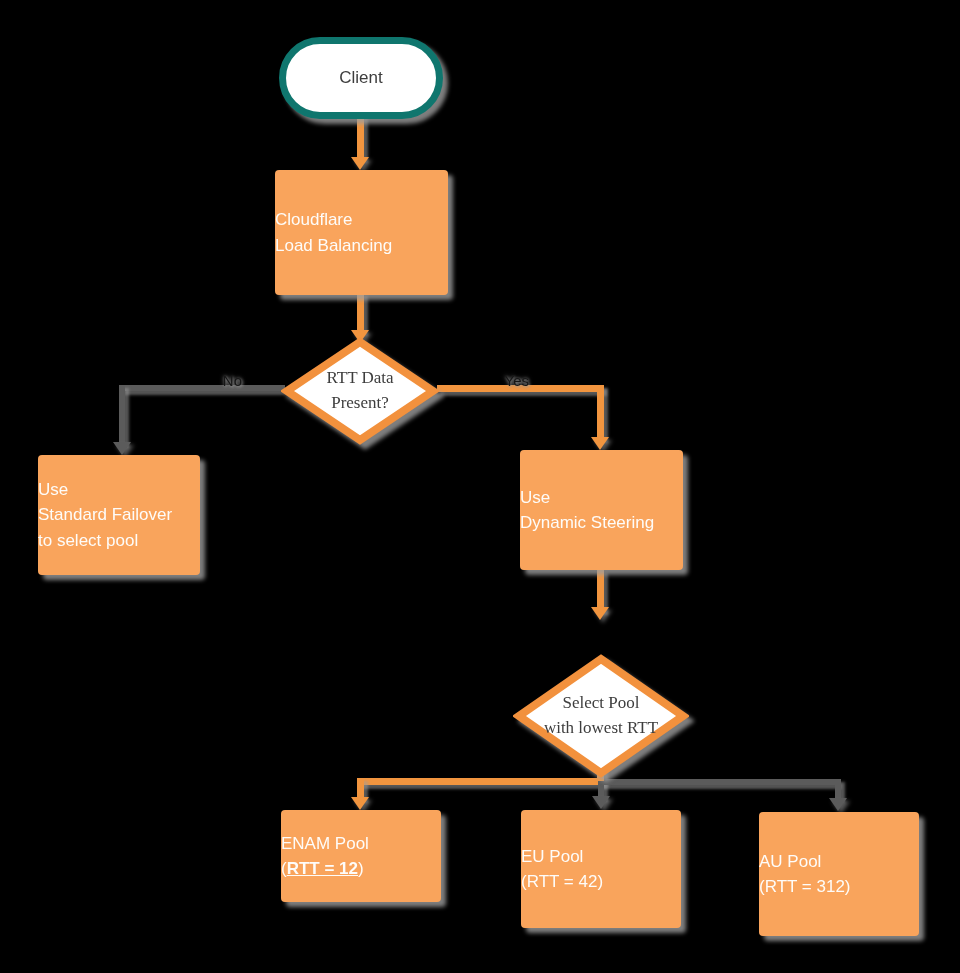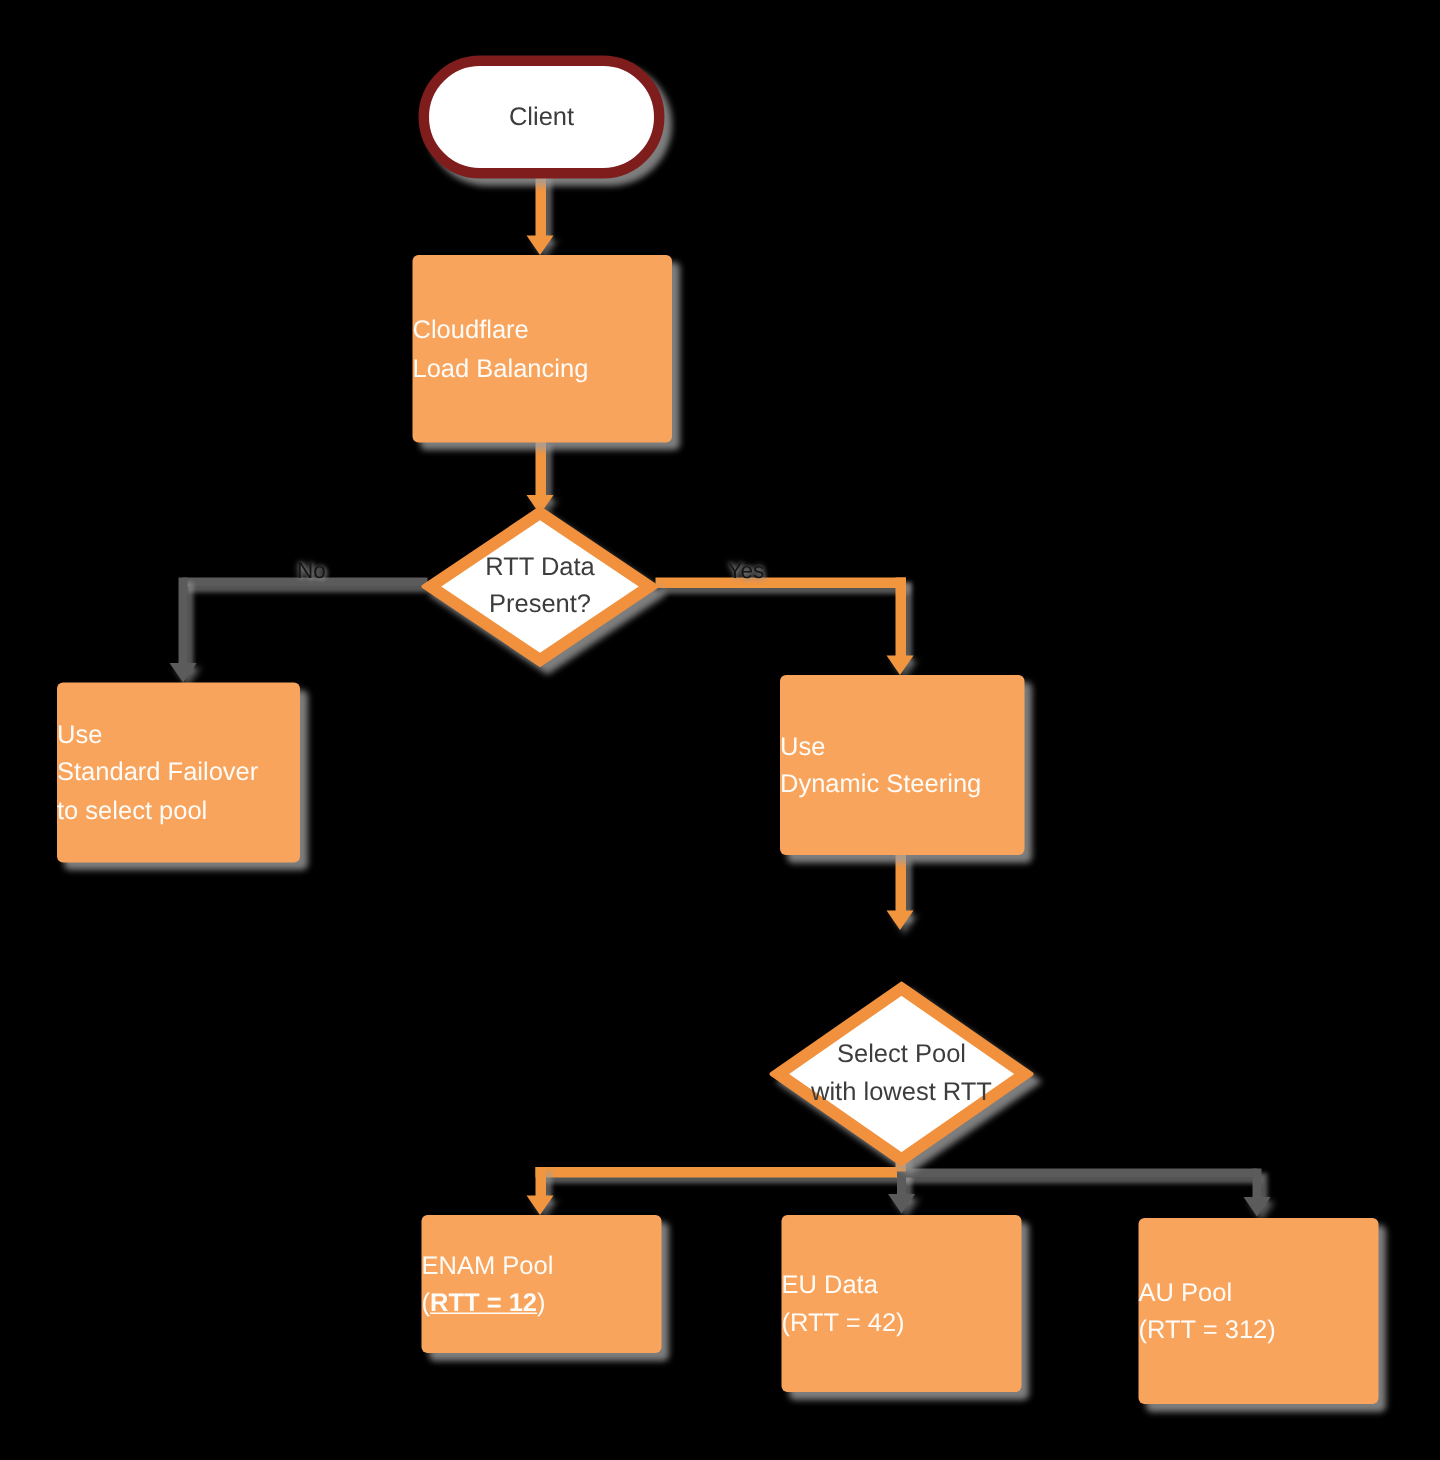--- a/index.html
+++ b/index.html
@@ -22,37 +22,37 @@
     align-items: flex-start; justify-content: center;
     text-align: center;
     font-size: 17px; line-height: 1.5;
   }
   .box b { font-weight: 700; text-decoration: underline; }
 
   
   .stadium {
     position: absolute;
     background: #FFFFFF;
-    border: 7px solid #7f1d1d;
+    border: 7px solid #0f766e;
     border-radius: 46px;
     box-shadow: 5px 5px 4px rgba(158,158,158,0.8);
     display: flex; align-items: center; justify-content: center;
     color: #3D3D3D; font-size: 17px;
     box-sizing: border-box;
   }
 
   
   .diamond-wrap { position: absolute; }
   .diamond-wrap svg { filter: drop-shadow(5px 5px 2px rgba(158,158,158,0.8)); display:block; }
   .diamond-label {
     position: absolute; inset: 0;
     display: flex; flex-direction: column;
     align-items: center; justify-content: center;
     color: #3D3D3D;
-    font-size: 17px; line-height: 1.45;
+    font-size: 17px; line-height: 1.45; font-family: Liberation Serif, serif;
   }
 
   
   .hline, .vline { position: absolute; }
   .hline.orange, .vline.orange { background: #F2953F; }
   .hline.gray,   .vline.gray   { background: #5B5B5B; }
   .hline { box-shadow: 3px 4px 3px rgba(158,158,158,0.55); }
   .vline { box-shadow: 4px 3px 3px rgba(158,158,158,0.55); }
 
   
@@ -62,21 +62,21 @@
     border-right: 9px solid transparent;
   }
   .arrow-down.orange { border-top: 13px solid #F2953F; filter: drop-shadow(3px 3px 2px rgba(158,158,158,0.55)); }
   .arrow-down.gray   { border-top: 13px solid #5B5B5B; filter: drop-shadow(3px 3px 2px rgba(158,158,158,0.55)); }
 
   
   .edge-label {
     position: absolute;
     font-size: 15px; color: #161616;
     text-shadow: 0 0 4px #8F8F8F, 1px 1px 3px #9A9A9A;
-    text-align: left; width: 44px;
+    text-align: right; width: 44px;
   }
 </style>
 </head>
 <body>
 
 <div class="canvas">
 
   <div class="vline orange" style="left:357px; top:114px; width:7px; height:46px;"></div>
   <div class="arrow-down orange" style="left:351px; top:157px;"></div>
 
@@ -147,21 +147,21 @@
       <div>with lowest RTT</div>
     </div>
   </div>
 
   <div class="box" style="left:281px; top:810px; width:160px; height:92px;">
     <div>ENAM Pool</div>
     <div><span>(</span><b>RTT = 12</b><span>)</span></div>
   </div>
 
   <div class="box" style="left:521px; top:810px; width:160px; height:118px;">
-    <div>EU Data</div>
+    <div>EU Pool</div>
     <div>(RTT = 42)</div>
   </div>
 
   <div class="box" style="left:759px; top:812px; width:160px; height:124px;">
     <div>AU Pool</div>
     <div>(RTT = 312)</div>
   </div>
 
 </div>
 

